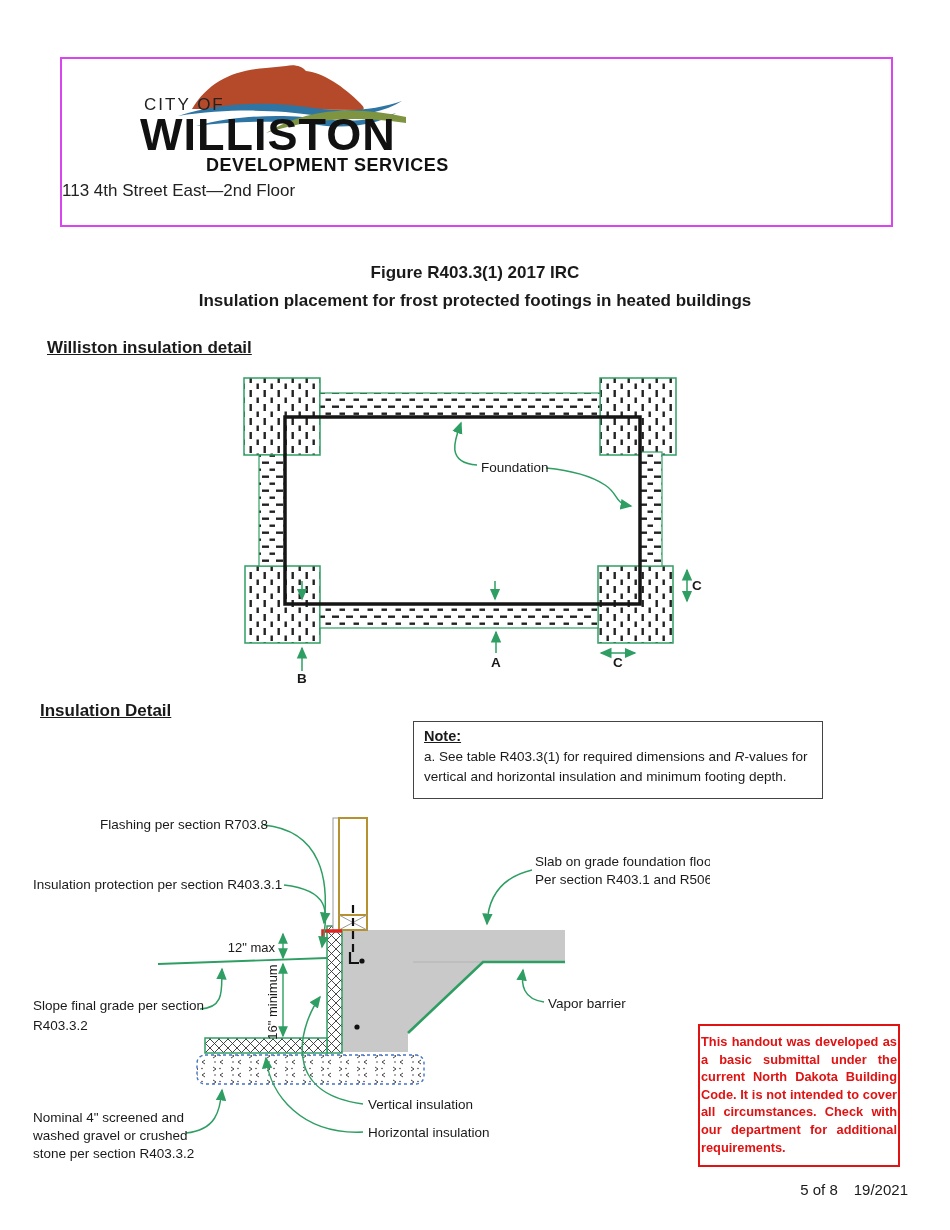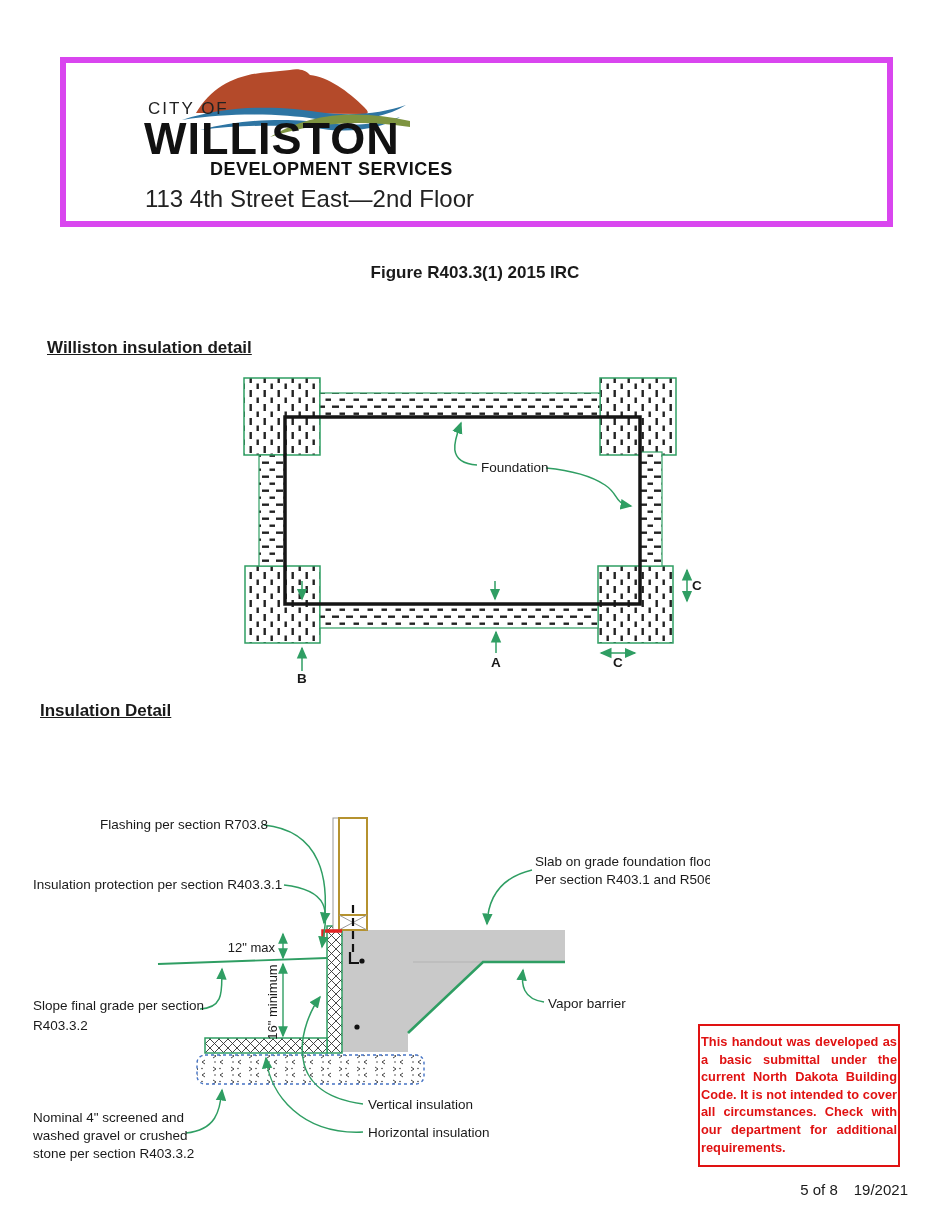--- a/index.html
+++ b/index.html
@@ -1,28 +1,28 @@
 <!DOCTYPE html>
 <html><head>
 <meta charset="utf-8">
 <style>
   html,body{margin:0;padding:0;background:#e8e8e8;}
   .page{position:relative;width:950px;height:1230px;background:#fff;margin:0 auto;
         font-family:"Liberation Sans",sans-serif;color:#1a1a1a;overflow:hidden;}
   .abs{position:absolute;}
 
   
-  .hdr{left:60px;top:57px;width:833px;height:170px;border:6px solid #d946ef;display:flex;box-sizing:border-box;}
+  .hdr{left:60px;top:57px;width:833px;height:170px;border:2px solid #d946ef;display:flex;box-sizing:border-box;}
   .hdr-left{position:relative;width:408px;height:100%;}
   .hdr-right{position:relative;flex:1;border-left:2px solid #111;display:flex;align-items:center;justify-content:center;}
   .doc-title{font-size:30px;font-weight:bold;letter-spacing:.5px;}
   .cityof{left:82px;top:36px;font-size:17px;letter-spacing:2px;color:#222;font-weight:500;}
   .williston{left:78px;top:50px;font-size:45px;font-weight:bold;letter-spacing:1px;color:#111;}
   .devserv{left:144px;top:96px;font-size:18px;font-weight:bold;letter-spacing:.5px;color:#111;}
-  .addr{left:0;width:100%;text-align:right;font-size:24px;color:#222;}
+  .addr{left:0;width:100%;text-align:left;font-size:17px;color:#222;}
   .addr1{top:122px;} .addr2{top:144px;}
 
   
   .figtitle{left:0;width:100%;text-align:center;font-weight:bold;font-size:17px;}
   .ft1{top:263px;} .ft2{top:291px;}
 
   .h-underline{font-weight:bold;font-size:17px;text-decoration:underline;}
   .head1{left:47px;top:338px;}
   .head2{left:40px;top:701px;}
 
@@ -56,21 +56,22 @@
         <path d="M22,63 C70,50 120,52 150,56 C180,60 205,56 222,50 C203,62 172,66 145,62 C115,58 68,57 22,63 Z" fill="#2e75a3"></path>
         <path d="M92,70 C130,46 180,42 232,54 L232,60 C180,52 135,56 92,70 Z" fill="#7e9440"></path>
       </svg>
       <div class="abs cityof">CITY OF</div>
       <div class="abs williston">WILLISTON</div>
       <div class="abs devserv">DEVELOPMENT SERVICES</div>
       <div class="abs addr addr1">113 4th Street East—2nd Floor</div>
     </div>
   </div>
 
-  <div class="abs figtitle ft1">Figure R403.3(1) 2015 IRC</div>
+  <div class="abs figtitle ft1">Figure R403.3(1) 2017 IRC</div>
+  <div class="abs figtitle ft2">Insulation placement for frost protected footings in heated buildings</div>
 
   <div class="abs h-underline head1">Williston insulation detail</div>
 
   <svg class="abs" style="left:205px;top:375px;" width="520" height="318" viewBox="0 0 520 318">
     <defs>
       <pattern id="hdash" width="14" height="14" patternUnits="userSpaceOnUse">
         <rect width="14" height="14" fill="#fff"></rect>
         <rect x="1" y="2.5" width="7" height="2.4" fill="#222"></rect>
         <rect x="8.5" y="9.5" width="7" height="2.4" fill="#222"></rect>
       </pattern>
@@ -108,20 +109,24 @@
     <line x1="482" y1="195" x2="482" y2="226" stroke="#2f9e63" stroke-width="1.5" marker-start="url(#ag)" marker-end="url(#ag)"></line>
 
     <text x="92" y="308" class="letter">B</text>
     <text x="286" y="292" class="letter">A</text>
     <text x="408" y="292" class="letter">C</text>
     <text x="487" y="215" class="letter">C</text>
   </svg>
 
   <div class="abs h-underline head2">Insulation Detail</div>
 
+  <div class="abs notebox">
+    <div class="nlabel">Note:</div>
+    <div class="nbody"><span>a. See table R403.3(1) for required dimensions and </span><i>R</i><span>-values for vertical and horizontal insulation and minimum footing depth.</span></div>
+  </div>
 
   <svg class="abs" style="left:30px;top:805px;" width="680" height="365" viewBox="0 0 680 365">
     <defs>
       <pattern id="xhatch" width="9" height="9" patternUnits="userSpaceOnUse">
         <rect width="9" height="9" fill="#fff"></rect>
         <path d="M0,0 L9,9 M9,0 L0,9" stroke="#333" stroke-width="0.9" fill="none"></path>
       </pattern>
       <pattern id="gravel" width="18" height="13" patternUnits="userSpaceOnUse">
         <rect width="18" height="13" fill="#fff"></rect>
         <path d="M3,2 l3,2 l-3,2" stroke="#444" stroke-width="1" fill="none"></path>

